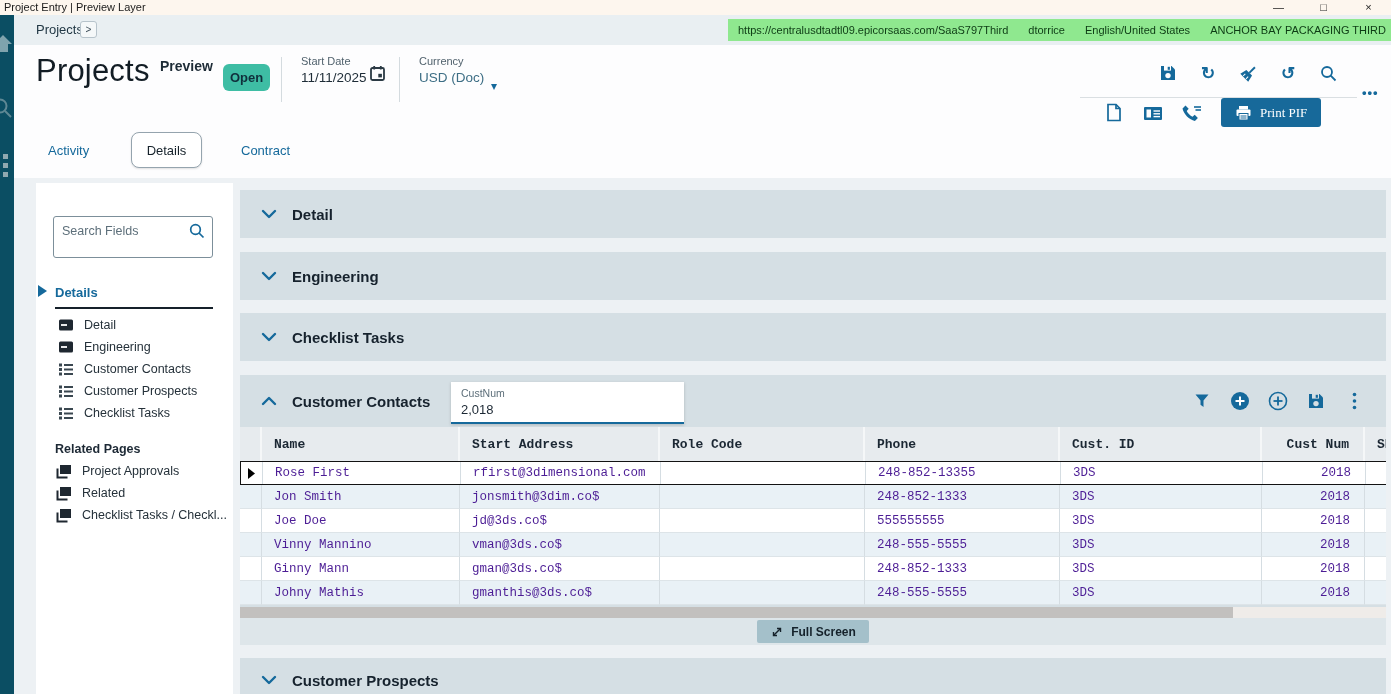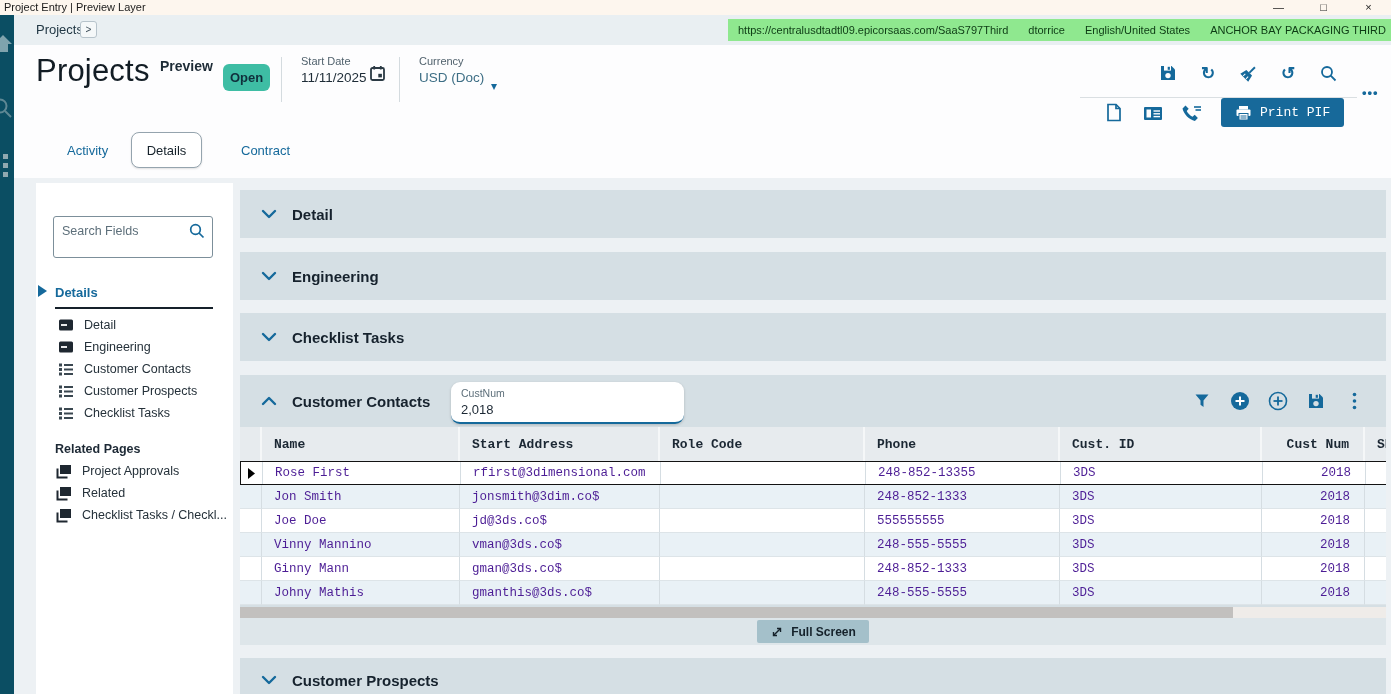--- a/index.html
+++ b/index.html
@@ -42,21 +42,21 @@
   .caret { position:absolute; left:72px; top:24px; font-size:12px; color:var(--accent,#15699b); }
 
   .tool-row1 { position:absolute; left:1144px; top:18px; display:flex; gap:20px; align-items:center; }
   .tool-row2 { position:absolute; left:1090px; top:53px; display:flex; gap:19px; align-items:center; }
   .tool-btn { width:20px; height:20px; display:flex; align-items:center; justify-content:center;
     background:none; border:none; cursor:pointer; color:var(--accent,#15699b); font-size:17px; font-weight:bold; font-family:inherit; }
   .tool-hr { position:absolute; left:1066px; top:52px; width:277px; height:1px; background:#dadfe2; }
   .overflow-btn { position:absolute; left:1348px; top:40px; background:none; border:none; color:var(--accent,#15699b);
     font-size:13px; font-weight:bold; letter-spacing:1px; cursor:pointer; font-family:inherit; }
   .print-btn { height:29px; padding:0 14px; background:var(--print-btn,#17699a); color:#fff; border:none; border-radius:3px;
-    font-family:Liberation Mono, monospace; font-size:13px; display:flex; align-items:center; gap:8px; cursor:pointer; }
+    font-family:Liberation Serif, serif; font-size:13px; display:flex; align-items:center; gap:8px; cursor:pointer; }
 
   
   .tab { position:absolute; font-size:13px; color:var(--accent,#15699b); cursor:pointer; }
   .tab.selected { background:#fff; border:1px solid #95a4ae; border-radius:8px; color:#16222b;
     display:flex; align-items:center; justify-content:center; box-shadow:0 1px 2px rgba(0,0,0,.12); }
 
   
   .sidenav { position:absolute; top:183px; left:36px; width:197px; height:511px; background:#fff; }
   .search-box { position:relative; margin:33px 20px 0 17px; height:42px; border:1px solid #7c8f9a; border-radius:3px; background:#fff; }
   .search-box input { position:absolute; left:8px; top:0; width:130px; height:27px; border:none; outline:none;
@@ -75,21 +75,21 @@
   .rel-items .tree-item { padding-left:19px; }
 
   
   .panel { position:absolute; left:240px; width:1146px; background:var(--panel-header,#d5dfe4); }
   .panel-head { position:relative; height:48px; }
   .panel.expanded .panel-head { height:52px; }
   .chev { position:absolute; left:20px; top:50%; margin-top:-8px; }
   .panel-title { position:absolute; left:52px; top:50%; transform:translateY(-50%); font-size:15px; font-weight:bold; color:#16222d; white-space:nowrap; }
 
   .custnum-box { position:absolute; left:211px; top:7px; width:233px; height:42px; background:#fff;
-    border-bottom:2px solid var(--accent,#15699b); box-shadow:0 1px 3px rgba(0,0,0,.18); cursor:text;border-radius:9px; }
+    border-bottom:2px solid var(--accent,#15699b); box-shadow:0 1px 3px rgba(0,0,0,.18); cursor:text; }
   .custnum-box .cn-label { position:absolute; left:10px; top:5px; font-size:10.5px; color:#5d6f7a; }
   .custnum-box .cn-value { position:absolute; left:10px; top:20px; font-size:13px; color:#1b2733; }
 
   .panel-actions { position:absolute; right:22px; top:15px; display:flex; gap:18px; align-items:center; }
   .panel-actions .tool-btn { width:20px; height:22px; }
 
   
   .tablewrap { position:absolute; left:0; top:52px; width:1146px; overflow:hidden;font-family:Liberation Mono, monospace; }
   .tgrid { display:grid; grid-template-columns:22px 198px 200px 205px 195px 202px 103px 120px; width:1245px; }
   .thead { background:var(--table-header-bg,#e7ebee); height:34px; }
@@ -244,21 +244,21 @@
           <rect x="4" y="1" width="9" height="3.5" fill="#fff"></rect>
           <rect x="1.5" y="4.5" width="14" height="6.5" rx="1" fill="#fff"></rect>
           <rect x="4" y="8.5" width="9" height="6.5" fill="#fff" stroke="#17699a" stroke-width="1"></rect>
           <line x1="5.5" y1="11" x2="11.5" y2="11" stroke="#17699a" stroke-width="1"></line>
           <line x1="5.5" y1="13" x2="11.5" y2="13" stroke="#17699a" stroke-width="1"></line>
         </svg>
         <span>Print PIF</span>
       </button>
     </div>
 
-    <span class="tab" style="left:34px; top:98px;margin-left:19px;">Activity</span>
+    <span class="tab" style="left:34px; top:98px;">Activity</span>
     <span class="tab selected" style="left:117px; top:87px; width:71px; height:36px;">Details</span>
     <span class="tab" style="left:227px; top:98px;">Contract</span>
   </div>
 
   <div class="sidenav">
     <div class="search-box">
       <input type="text" placeholder="Search Fields" style="">
       <svg class="s-ic" width="16" height="16" viewBox="0 0 16 16">
         <circle cx="6.5" cy="6.5" r="4.8" fill="none" stroke="#15699b" stroke-width="1.7"></circle>
         <line x1="10" y1="10" x2="14.5" y2="14.5" stroke="#15699b" stroke-width="1.7"></line>

